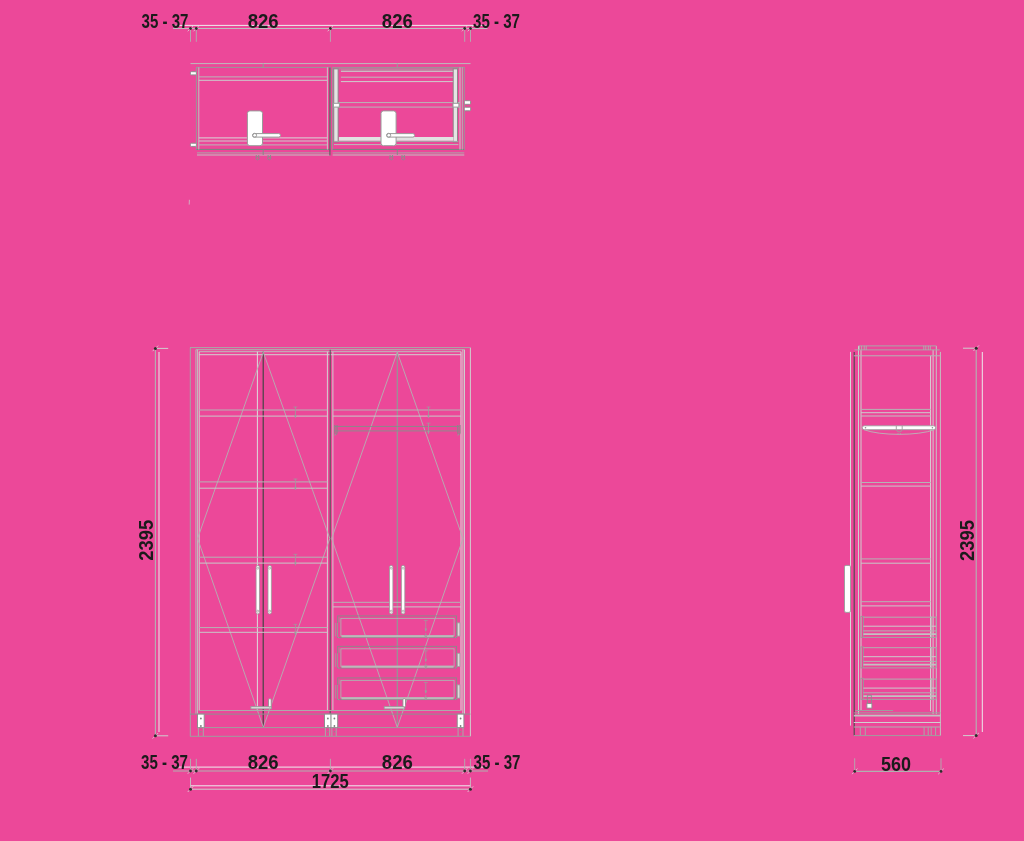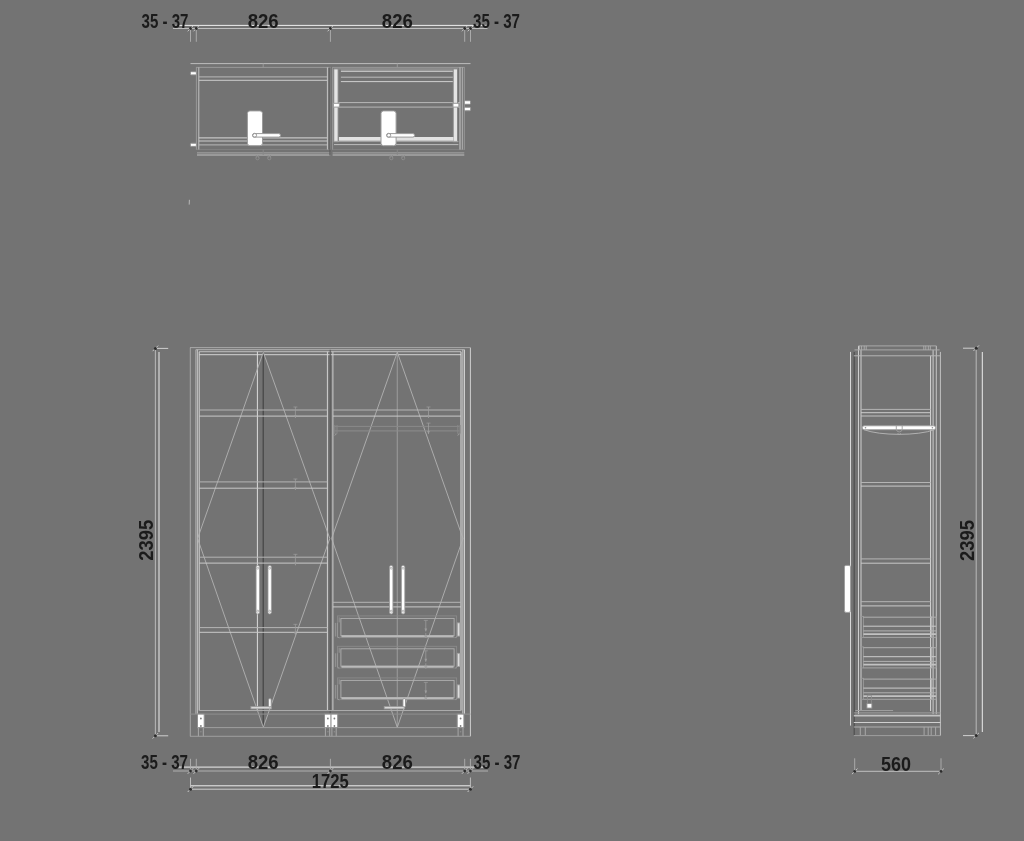--- a/index.html
+++ b/index.html
@@ -1,16 +1,16 @@
 <!DOCTYPE html>
 <html><head>
 <meta charset="utf-8">
 <style>
 html,body{margin:0;padding:0;background:#ffffff;}
-#page{width:1024px;height:841px;position:relative;background:#737373;overflow:hidden;}
+#page{width:1024px;height:841px;position:relative;background:#ec4899;overflow:hidden;}
 text{font-family:"Liberation Sans",sans-serif;font-weight:bold;fill:#1b1b1b;}
 .dim{font-size:20.5px;}
 </style>
 </head>
 <body>
 <div id="page">
 <svg width="1024" height="841" viewBox="0 0 1024 841">
 
 <g>
 <line x1="173" y1="25.4" x2="487.5" y2="25.4" stroke="#eeeeee" stroke-width="1"></line>

